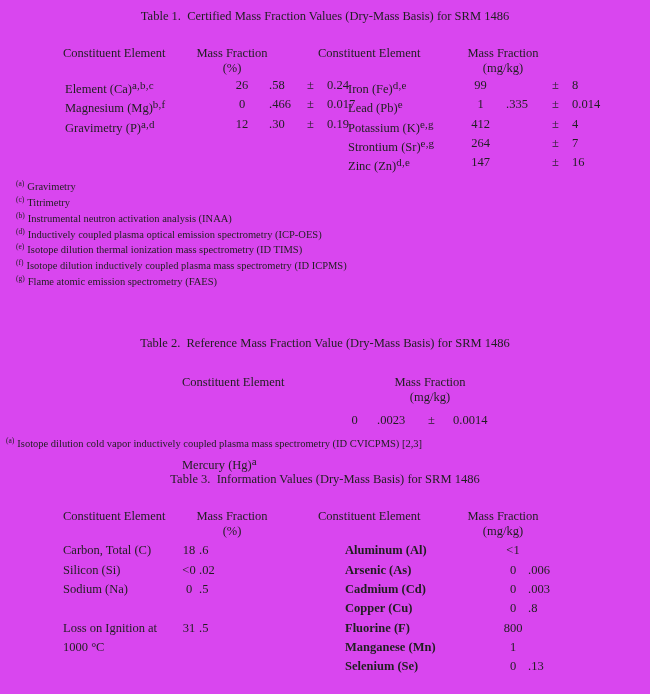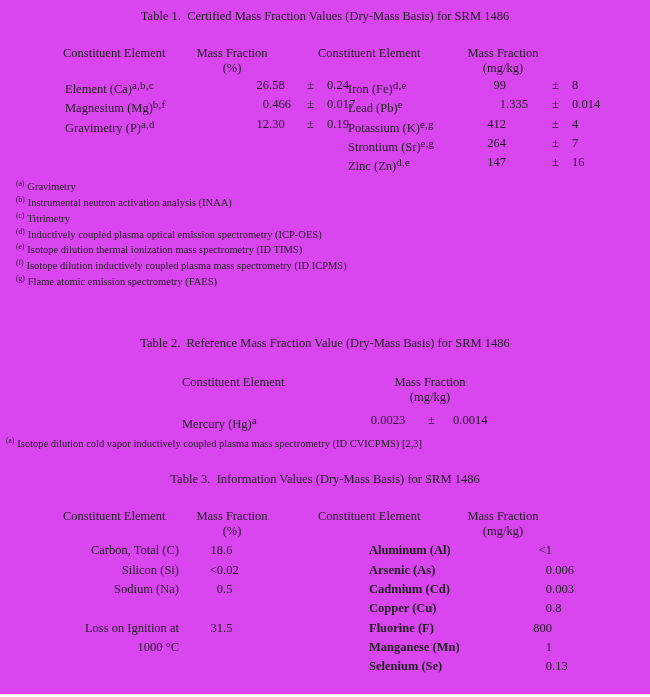--- a/index.html
+++ b/index.html
@@ -28,30 +28,30 @@
   .rows{display:block;}
   #t1-rows{margin-top:8px;}
   #t2-rows{margin-top:15px;}
   #t3-rows{margin-top:10px;}
 
   .row{white-space:nowrap;font-size:0;}
   .t1{padding-left:65px;line-height:19.3px;height:19.3px;}
   .t2{padding-left:182px;line-height:16px;height:16px;}
   .t3{padding-left:63px;line-height:19.4px;height:19.4px;}
   .c{display:inline-block;vertical-align:top;font-size:12.5px;white-space:pre;}
-  .vint,.vint2{text-align:right;}
+  .vint,.vint2{text-align:center;}
 
   .t1 .name{width:150px;} .t1 .vint{width:54px;} .t1 .vfrac{width:38px;}
   .t1 .pm{width:20px;}    .t1 .unc{width:21px;}  .t1 .name2{width:107px;}
   .t1 .vint2{width:51px;} .t1 .vfrac2{width:46px;} .t1 .pm2{width:20px;}
 
-  .t2 .name{width:150px;} .t2 .vint{width:45px;} .t2 .vfrac{width:51px;}
+  .t2 .name{width:150px;margin-top:41px;} .t2 .vint{width:45px;} .t2 .vfrac{width:51px;}
   .t2 .pm{width:25px;}
 
-  .t3 .name{width:116px;text-align:right;} .t3 .vint{width:20px;margin-left:24px;} .t3 .vfrac{width:146px;}
+  .t3 .name{width:116px;} .t3 .vint{width:20px;} .t3 .vfrac{width:146px;}
   .t3 .name2{width:153px;font-weight:bold;} .t3 .vint2{width:30px;}
 
   .sup{font-size:11px;vertical-align:4px;letter-spacing:0.2px;}
 
   .fnblock{font-size:10.5px;}
   #t1-fn{margin-top:5px;padding-left:16px;}
   #t2-fn{margin-top:6px;padding-left:6px;}
   .fnline{line-height:13.2px;white-space:nowrap;}
   .fnsup{font-size:7.5px;vertical-align:3.5px;margin-right:3px;}
 </style>
@@ -142,23 +142,23 @@
           <span class="c pm2">±</span>
           <span class="c">16</span>
         </div>
 
     </div>
 
     <div class="fnblock" id="t1-fn">
 
         <div class="fnline"><sup class="fnsup">(a)</sup><span>Gravimetry</span></div>
 
+        <div class="fnline"><sup class="fnsup">(c)</sup><span>Titrimetry</span></div>
+
         <div class="fnline"><sup class="fnsup">(b)</sup><span>Instrumental neutron activation analysis (INAA)</span></div>
-
-        <div class="fnline"><sup class="fnsup">(c)</sup><span>Titrimetry</span></div>
 
         <div class="fnline"><sup class="fnsup">(d)</sup><span>Inductively coupled plasma optical emission spectrometry (ICP-OES)</span></div>
 
         <div class="fnline"><sup class="fnsup">(e)</sup><span>Isotope dilution thermal ionization mass spectrometry (ID TIMS)</span></div>
 
         <div class="fnline"><sup class="fnsup">(f)</sup><span>Isotope dilution inductively coupled plasma mass spectrometry (ID ICPMS)</span></div>
 
         <div class="fnline"><sup class="fnsup">(g)</sup><span>Flame atomic emission spectrometry (FAES)</span></div>
 
     </div>

